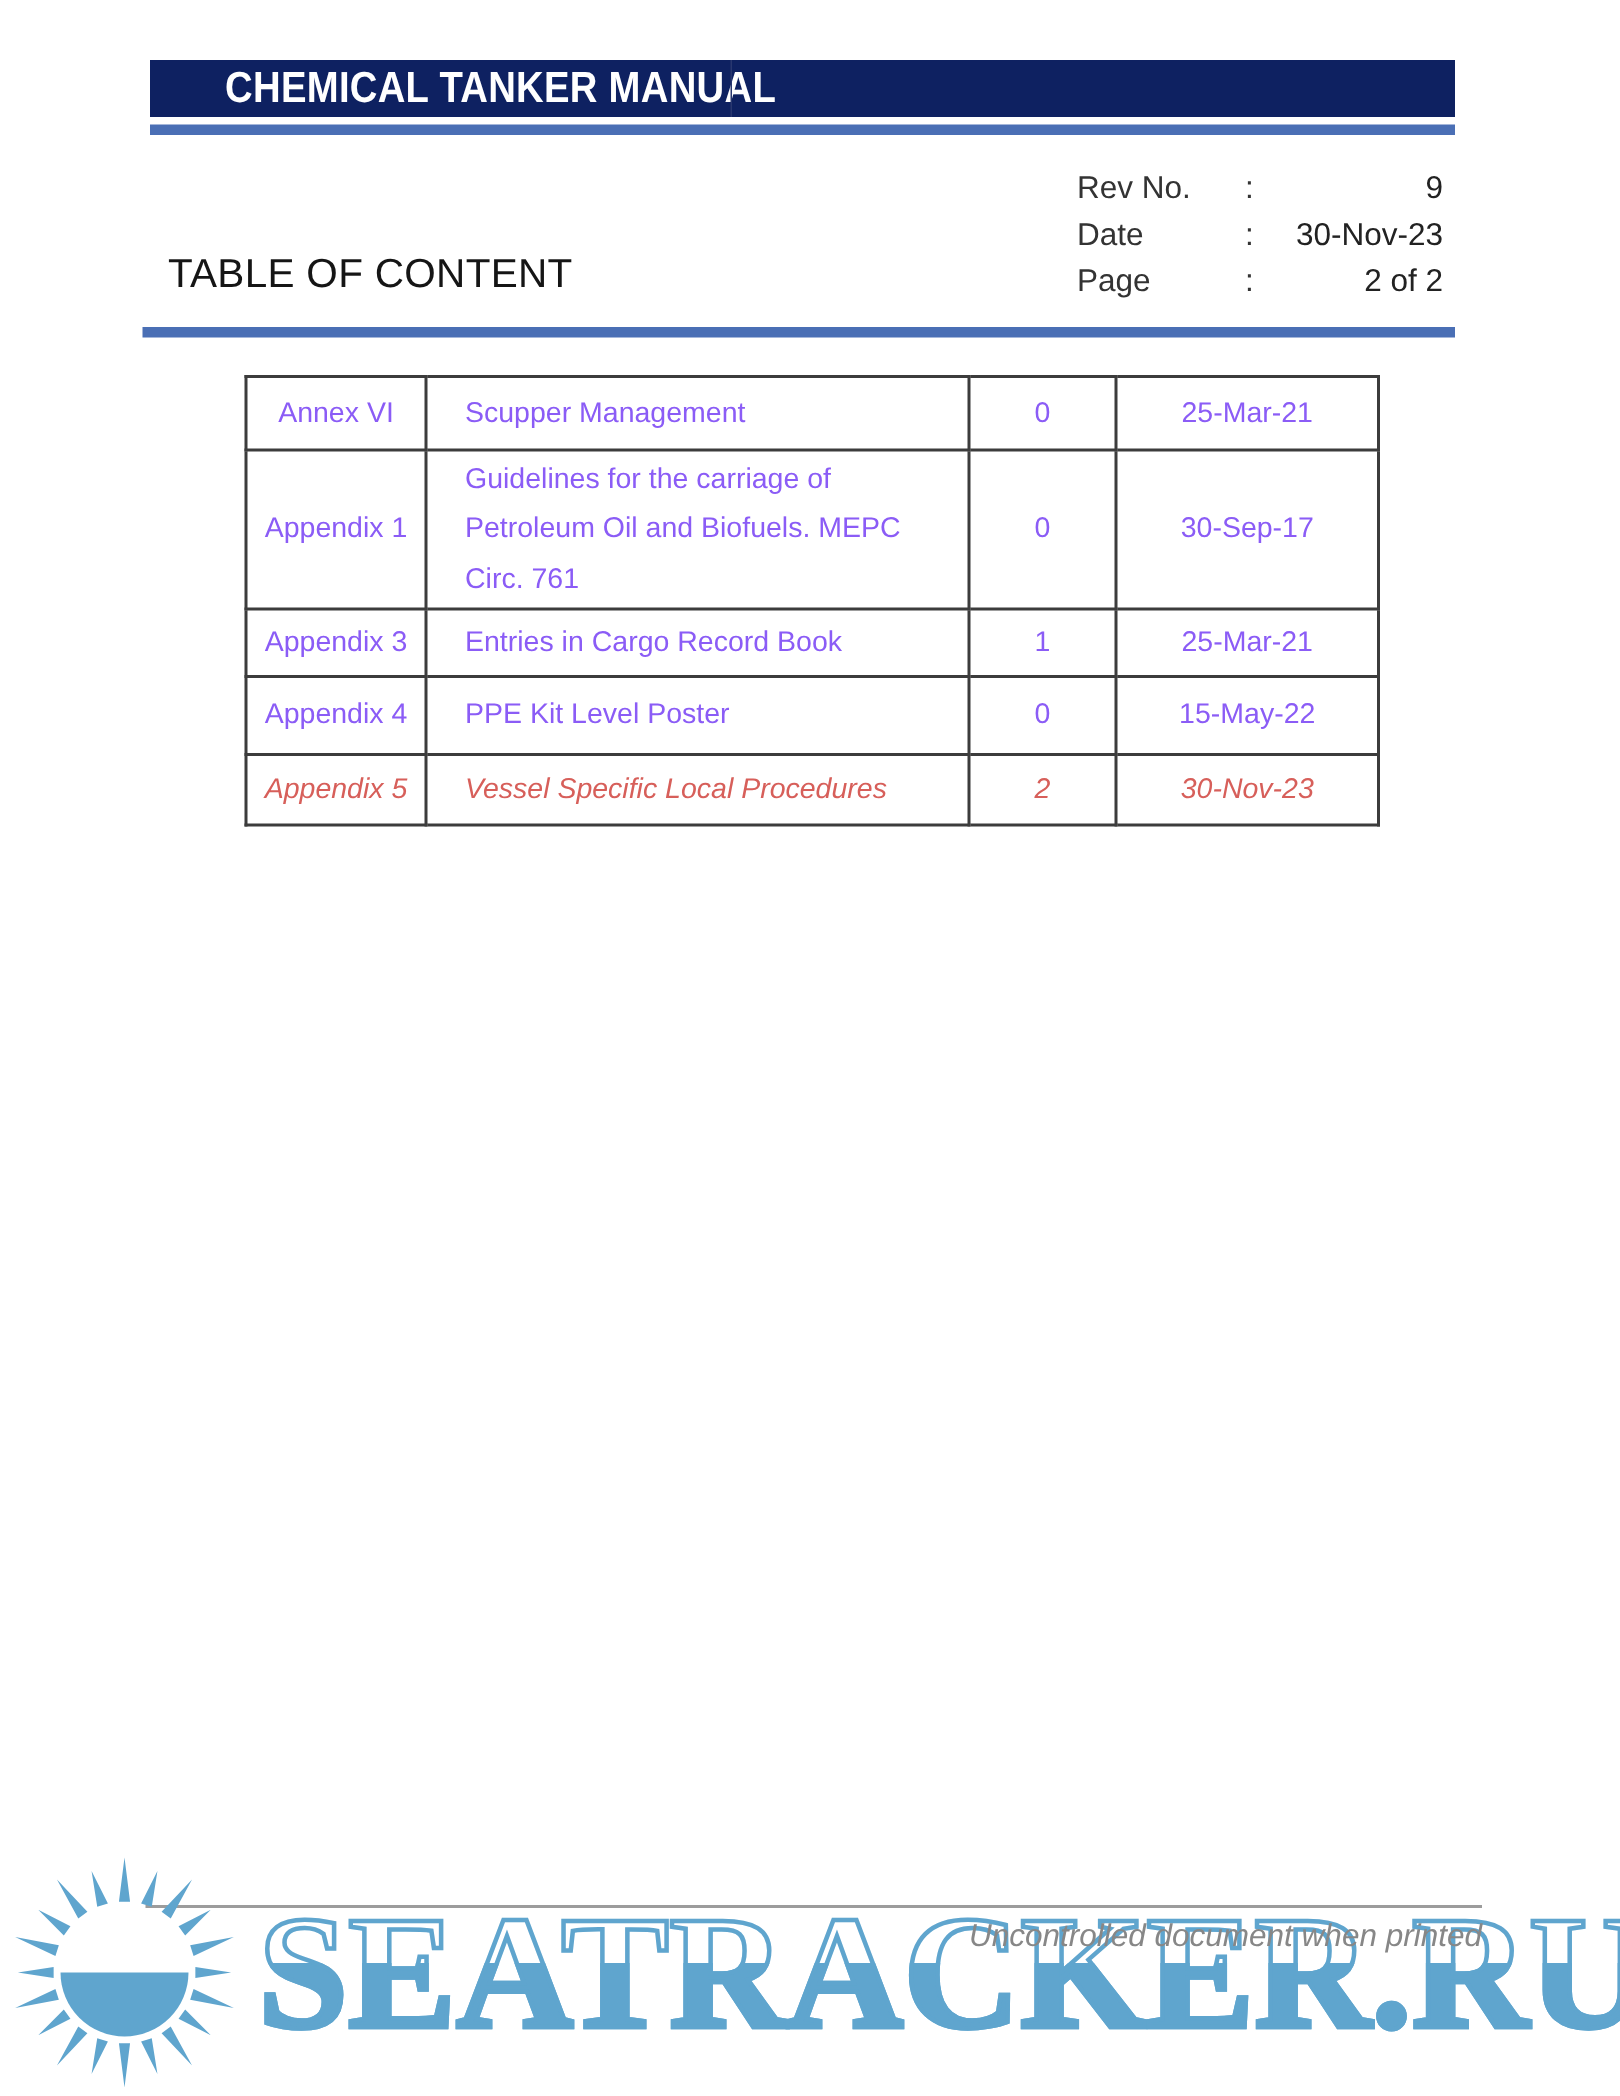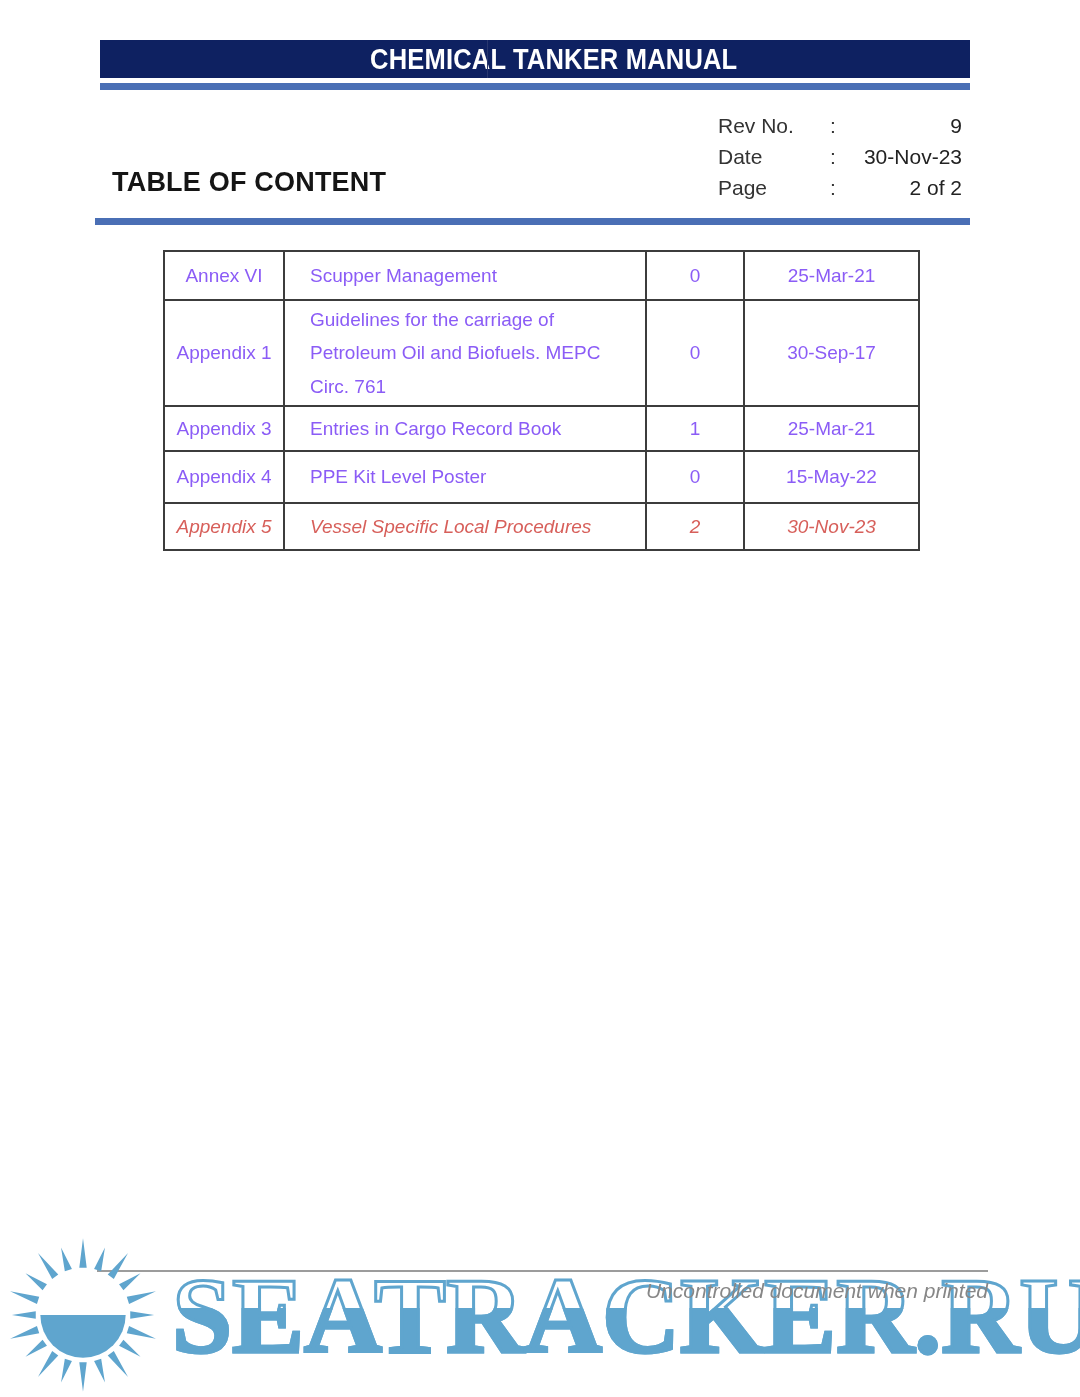--- a/index.html
+++ b/index.html
@@ -4,42 +4,42 @@
 <style>
   html,body { margin:0; padding:0; background:#ffffff; }
   .page {
     position:relative; width:1080px; height:1397px; background:#ffffff;
     overflow:hidden; font-family:"Liberation Sans", sans-serif; color:#262626;
   }
 
   
   .header-bar {
     position:absolute; left:100px; top:40px; width:870px; height:38px;
-    background:#0e2161; display:flex; align-items:center; justify-content:center;
+    background:#0e2161; display:flex; align-items:center; justify-content:flex-start;
     padding-right:12px; box-sizing:border-box;
   }
   .header-bar-divider {
     position:absolute; left:487px; top:40px; width:1px; height:38px; background:#28376f;
   }
   .header-title {
     color:#ffffff; font-weight:bold; font-size:29px; white-space:nowrap;
     transform:scaleX(0.88); transform-origin:100% 50%; letter-spacing:0.2px;
   }
   .header-underline {
     position:absolute; left:100px; top:83px; width:870px; height:7px; background:#4a6fb5;
   }
 
   .header-meta { position:absolute; left:718px; top:107px; width:244px; font-size:21px; color:#333333; }
   .meta-row { display:flex; height:31px; align-items:flex-end; }
   .meta-label { width:112px; }
   .meta-colon { width:22px; }
   .meta-value { flex:1; text-align:right; color:#222222; }
 
   .page-title {
-    position:absolute; left:112px; top:167px; font-size:27px; font-weight:bold; color:#151515;
+    position:absolute; left:112px; top:167px; font-size:27px; font-weight:normal; color:#151515;
     letter-spacing:0.2px;
   }
   .title-underline {
     position:absolute; left:95px; top:218px; width:875px; height:7px; background:#4a6fb5;
   }
 
   
   .toc-wrap { position:absolute; left:163px; top:250px; }
   table.toc { border-collapse:collapse; table-layout:fixed; width:755px; }
   table.toc td {

